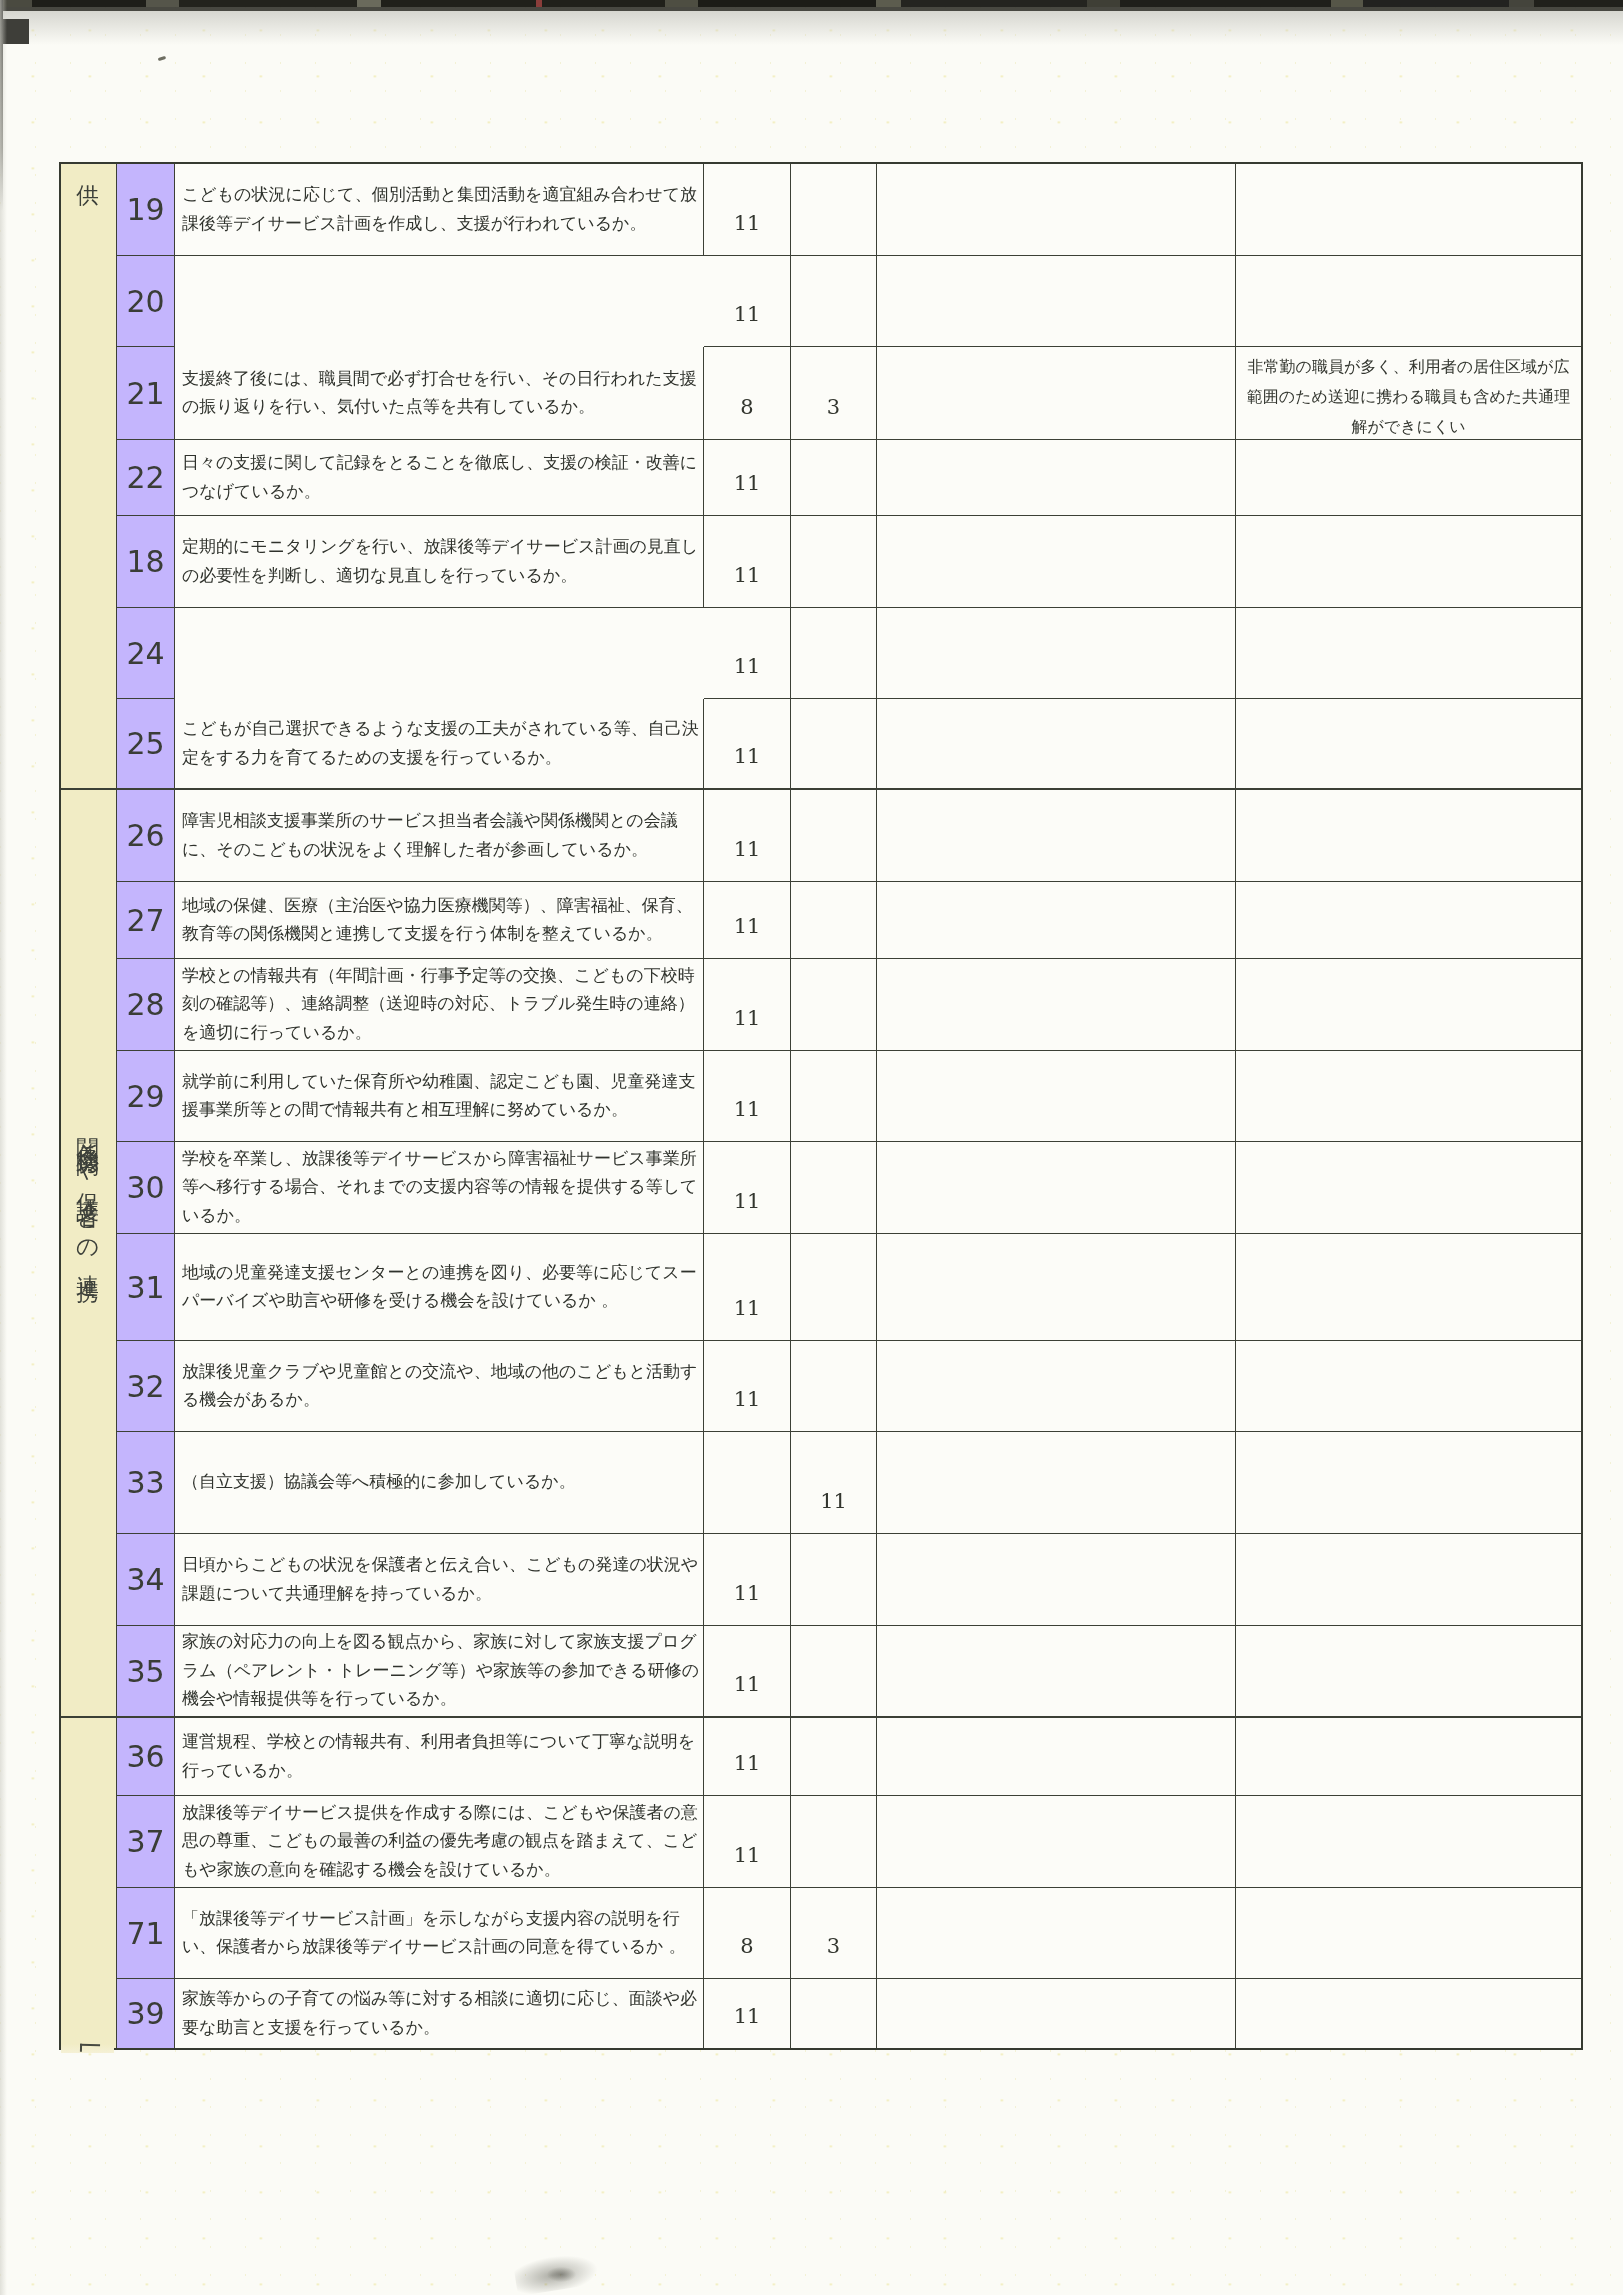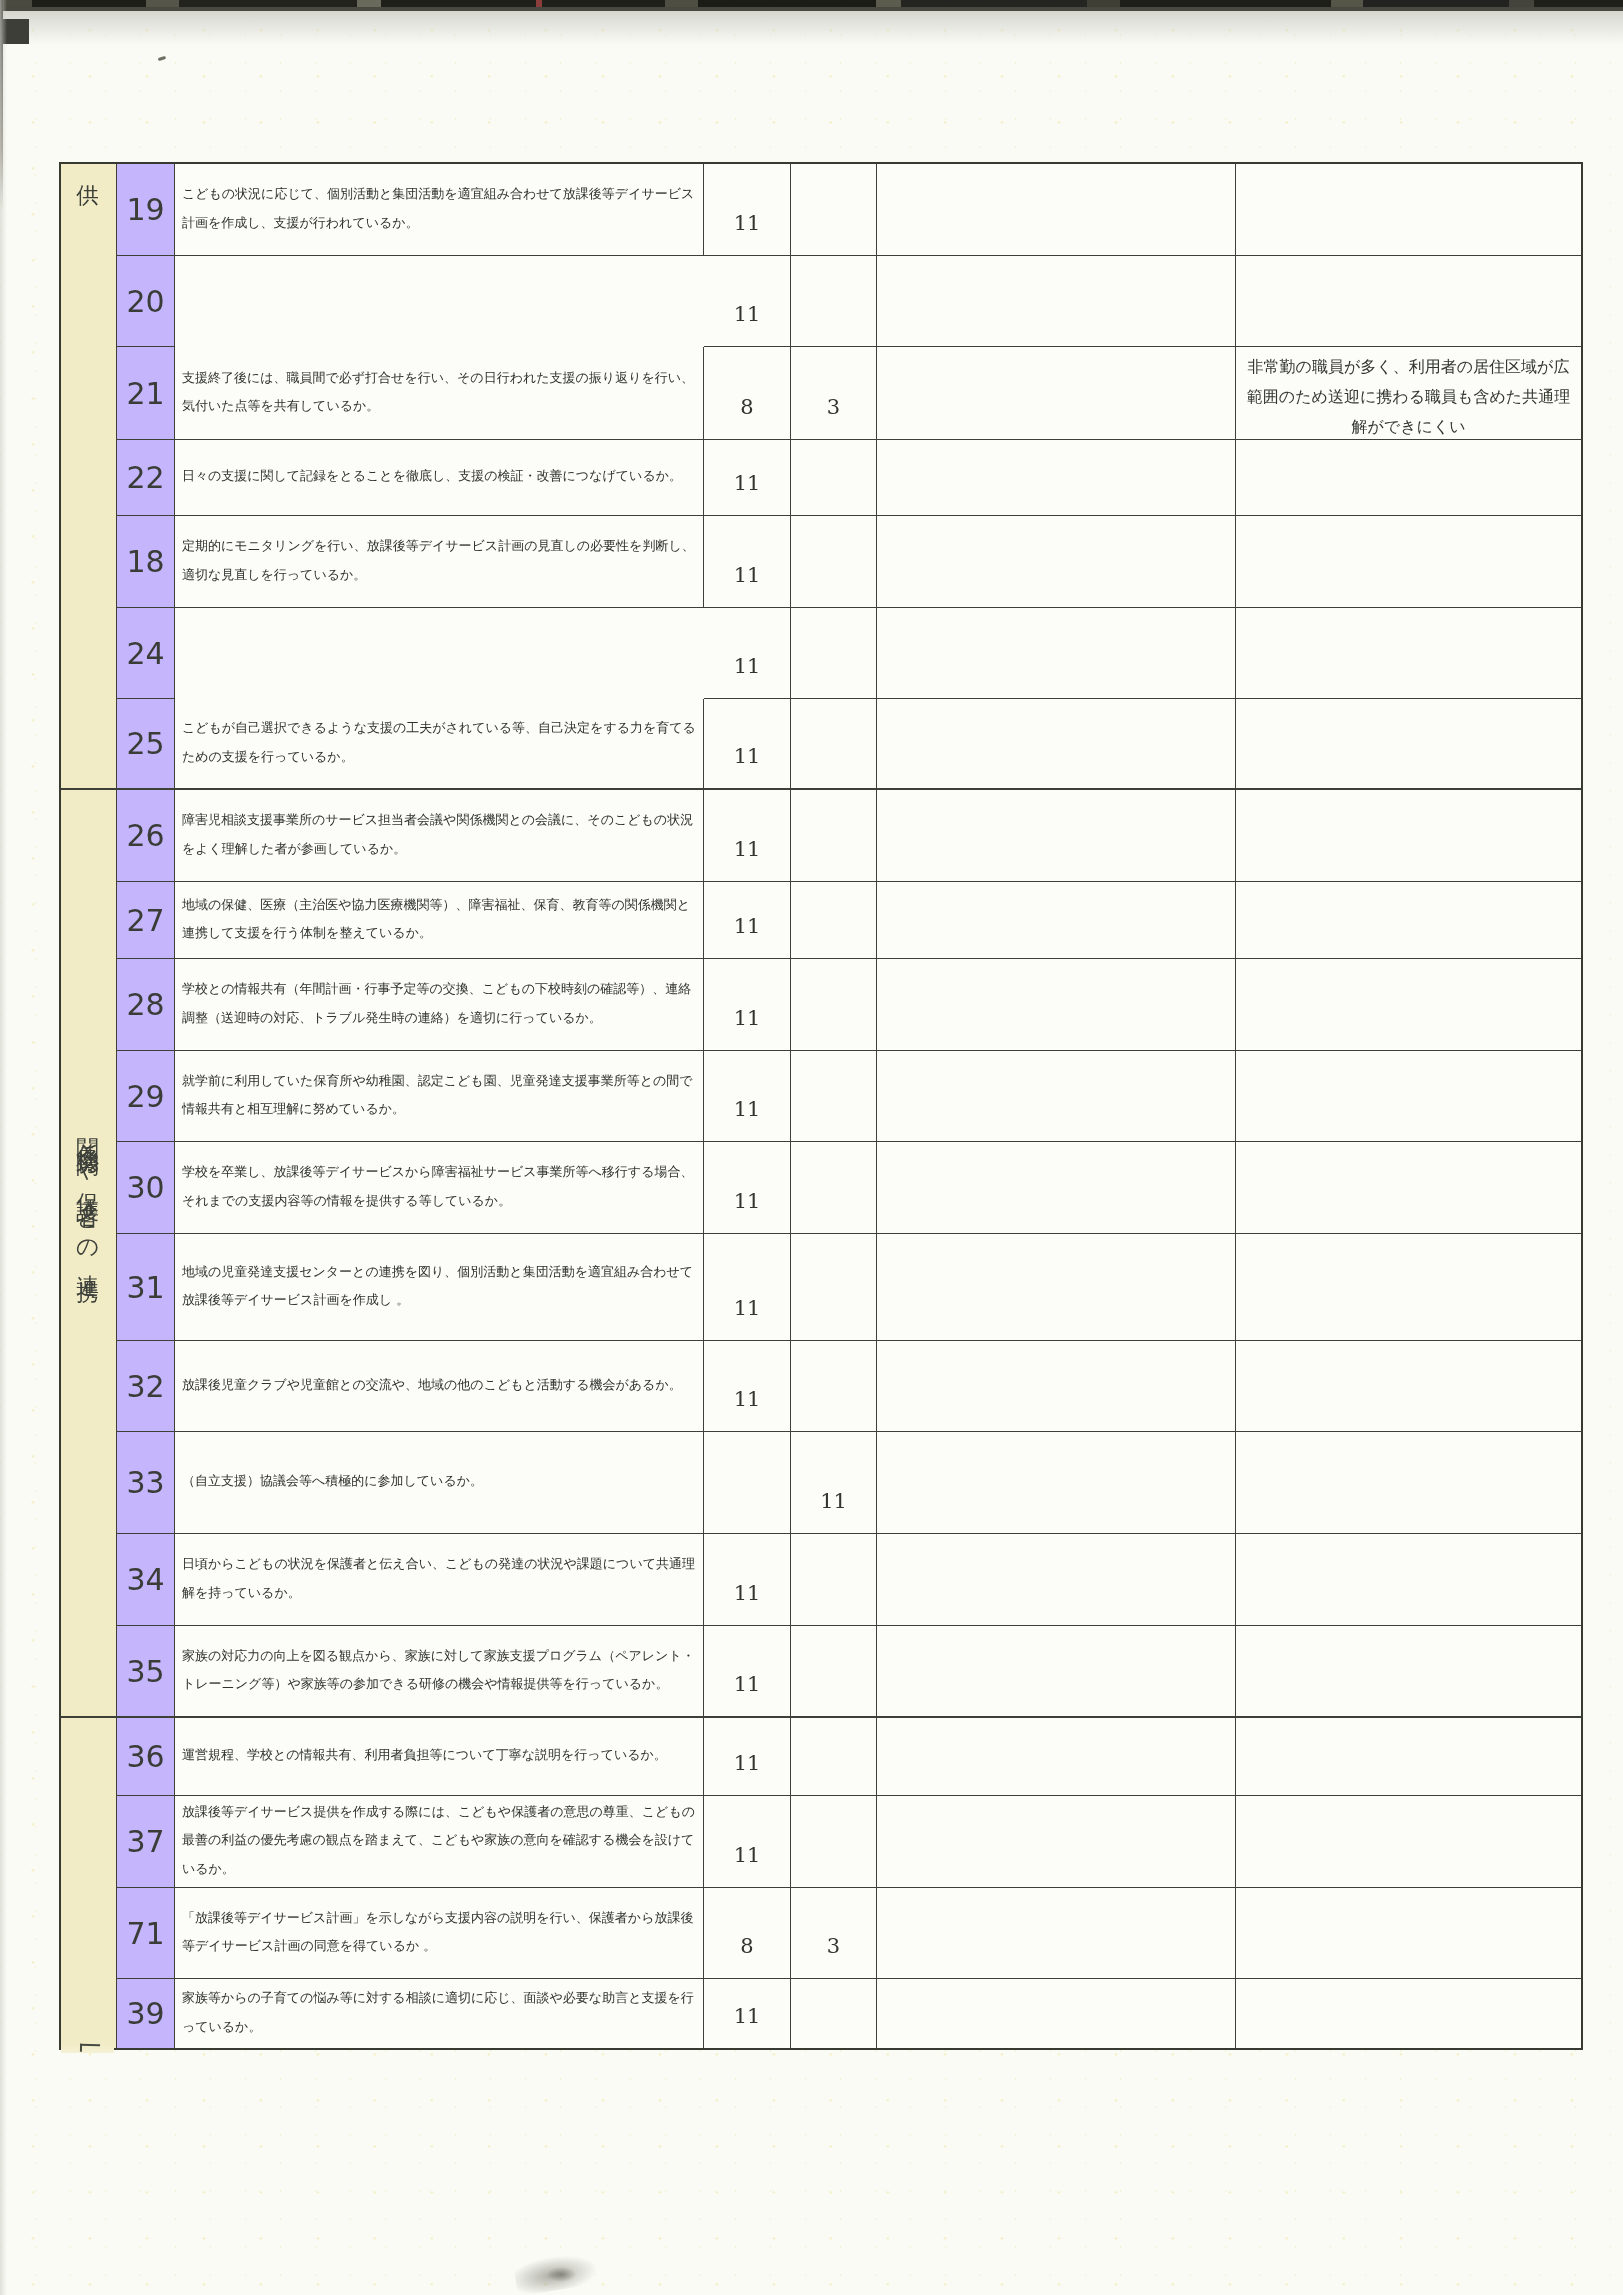--- a/index.html
+++ b/index.html
@@ -64,21 +64,21 @@
   .vtext{writing-mode:vertical-rl;text-orientation:upright;font-size:22.6px;
     letter-spacing:5.9px;color:#3d403a;}
   .catg1{grid-row:1/8;align-items:flex-start;padding-top:2.9px;}
   .catg2{grid-row:8/18;align-items:center;}
   .catg2 .vtext{transform:translateY(-59px);}
   .catg3{grid-row:18/22;}
 
   .no{grid-column:2;background:#c4b5fd;display:flex;align-items:center;justify-content:center;
     font-size:30px;color:#3a3d37;}
   .q{grid-column:3;display:flex;align-items:center;
-    padding:2px 3.9px 3.9px 6.9px;font-size:13px;line-height:28.5px;color:#2f322c;}
+    padding:2px 3.9px 3.9px 6.9px;font-size:17px;line-height:28.5px;color:#2f322c;}
   .s1{grid-column:4;}
   .s2{grid-column:5;}
   .score{display:flex;align-items:flex-end;justify-content:center;padding-bottom:20px;
     font-family:"DejaVu Serif", serif;font-size:21px;color:#33362f;}
   .blank{grid-column:6;}
   .cm{grid-column:7;padding:4.9px 6.9px;font-size:16px;line-height:30px;color:#33362f;text-align:center;}
 </style>
 </head>
 <body>
 
@@ -180,21 +180,21 @@
   <div class="cell cm c7 r11"></div>
 
   <div class="cell no r12">30</div>
   <div class="cell q r12">学校を卒業し、放課後等デイサービスから障害福祉サービス事業所等へ移行する場合、それまでの支援内容等の情報を提供する等しているか。</div>
   <div class="cell s1 score r12">11</div>
   <div class="cell s2 score r12"></div>
   <div class="cell blank r12"></div>
   <div class="cell cm c7 r12"></div>
 
   <div class="cell no r13">31</div>
-  <div class="cell q r13">地域の児童発達支援センターとの連携を図り、個別活動と集団活動を適宜組み合わせて放課後等デイサービス計画を作成し 。</div>
+  <div class="cell q r13">地域の児童発達支援センターとの連携を図り、必要等に応じてスーパーバイズや助言や研修を受ける機会を設けているか 。</div>
   <div class="cell s1 score r13">11</div>
   <div class="cell s2 score r13"></div>
   <div class="cell blank r13"></div>
   <div class="cell cm c7 r13"></div>
 
   <div class="cell no r14">32</div>
   <div class="cell q r14">放課後児童クラブや児童館との交流や、地域の他のこどもと活動する機会があるか。</div>
   <div class="cell s1 score r14">11</div>
   <div class="cell s2 score r14"></div>
   <div class="cell blank r14"></div>

